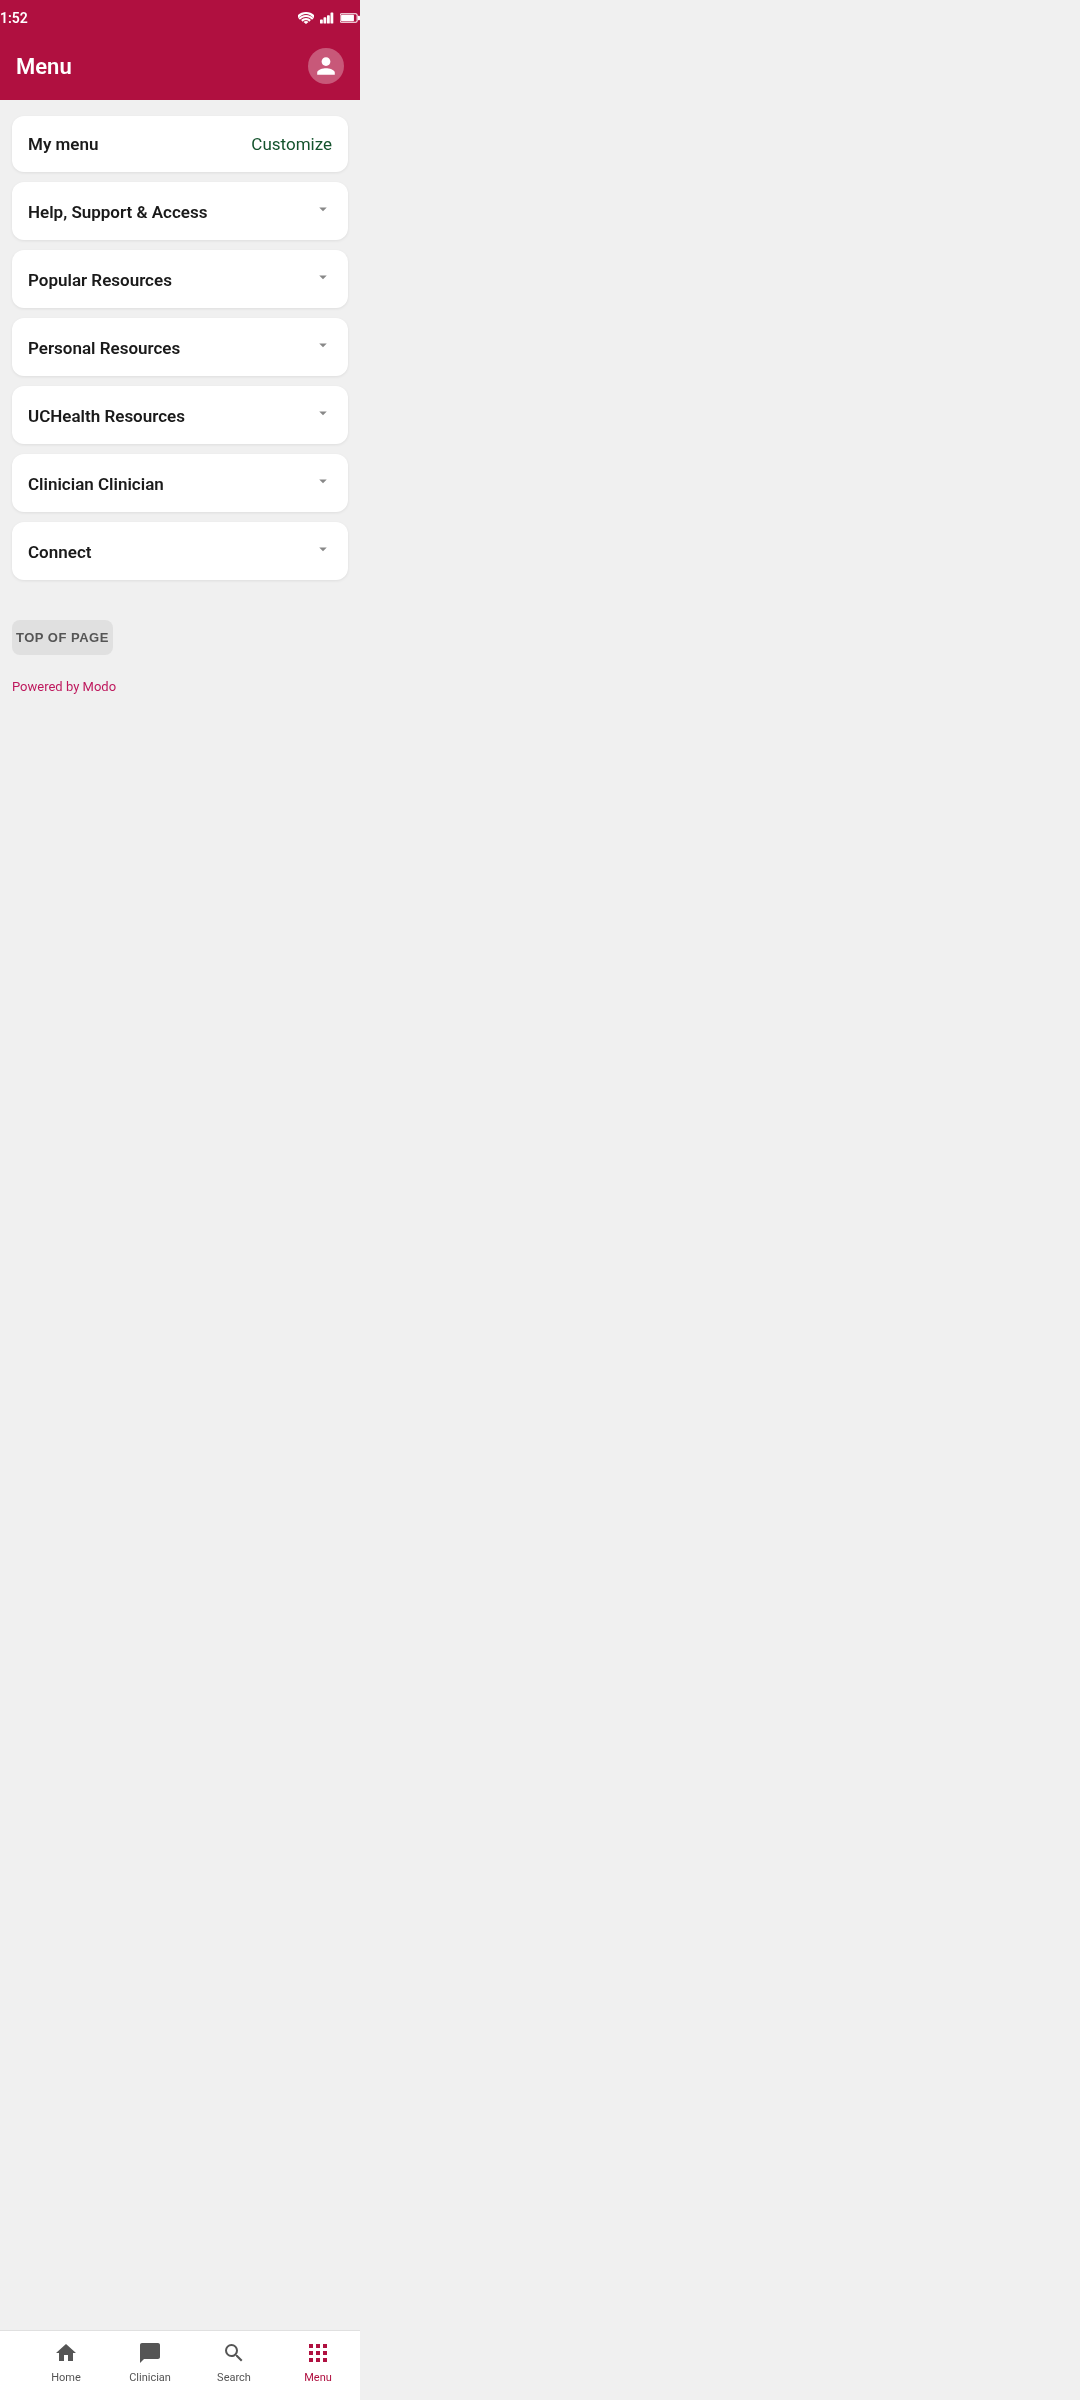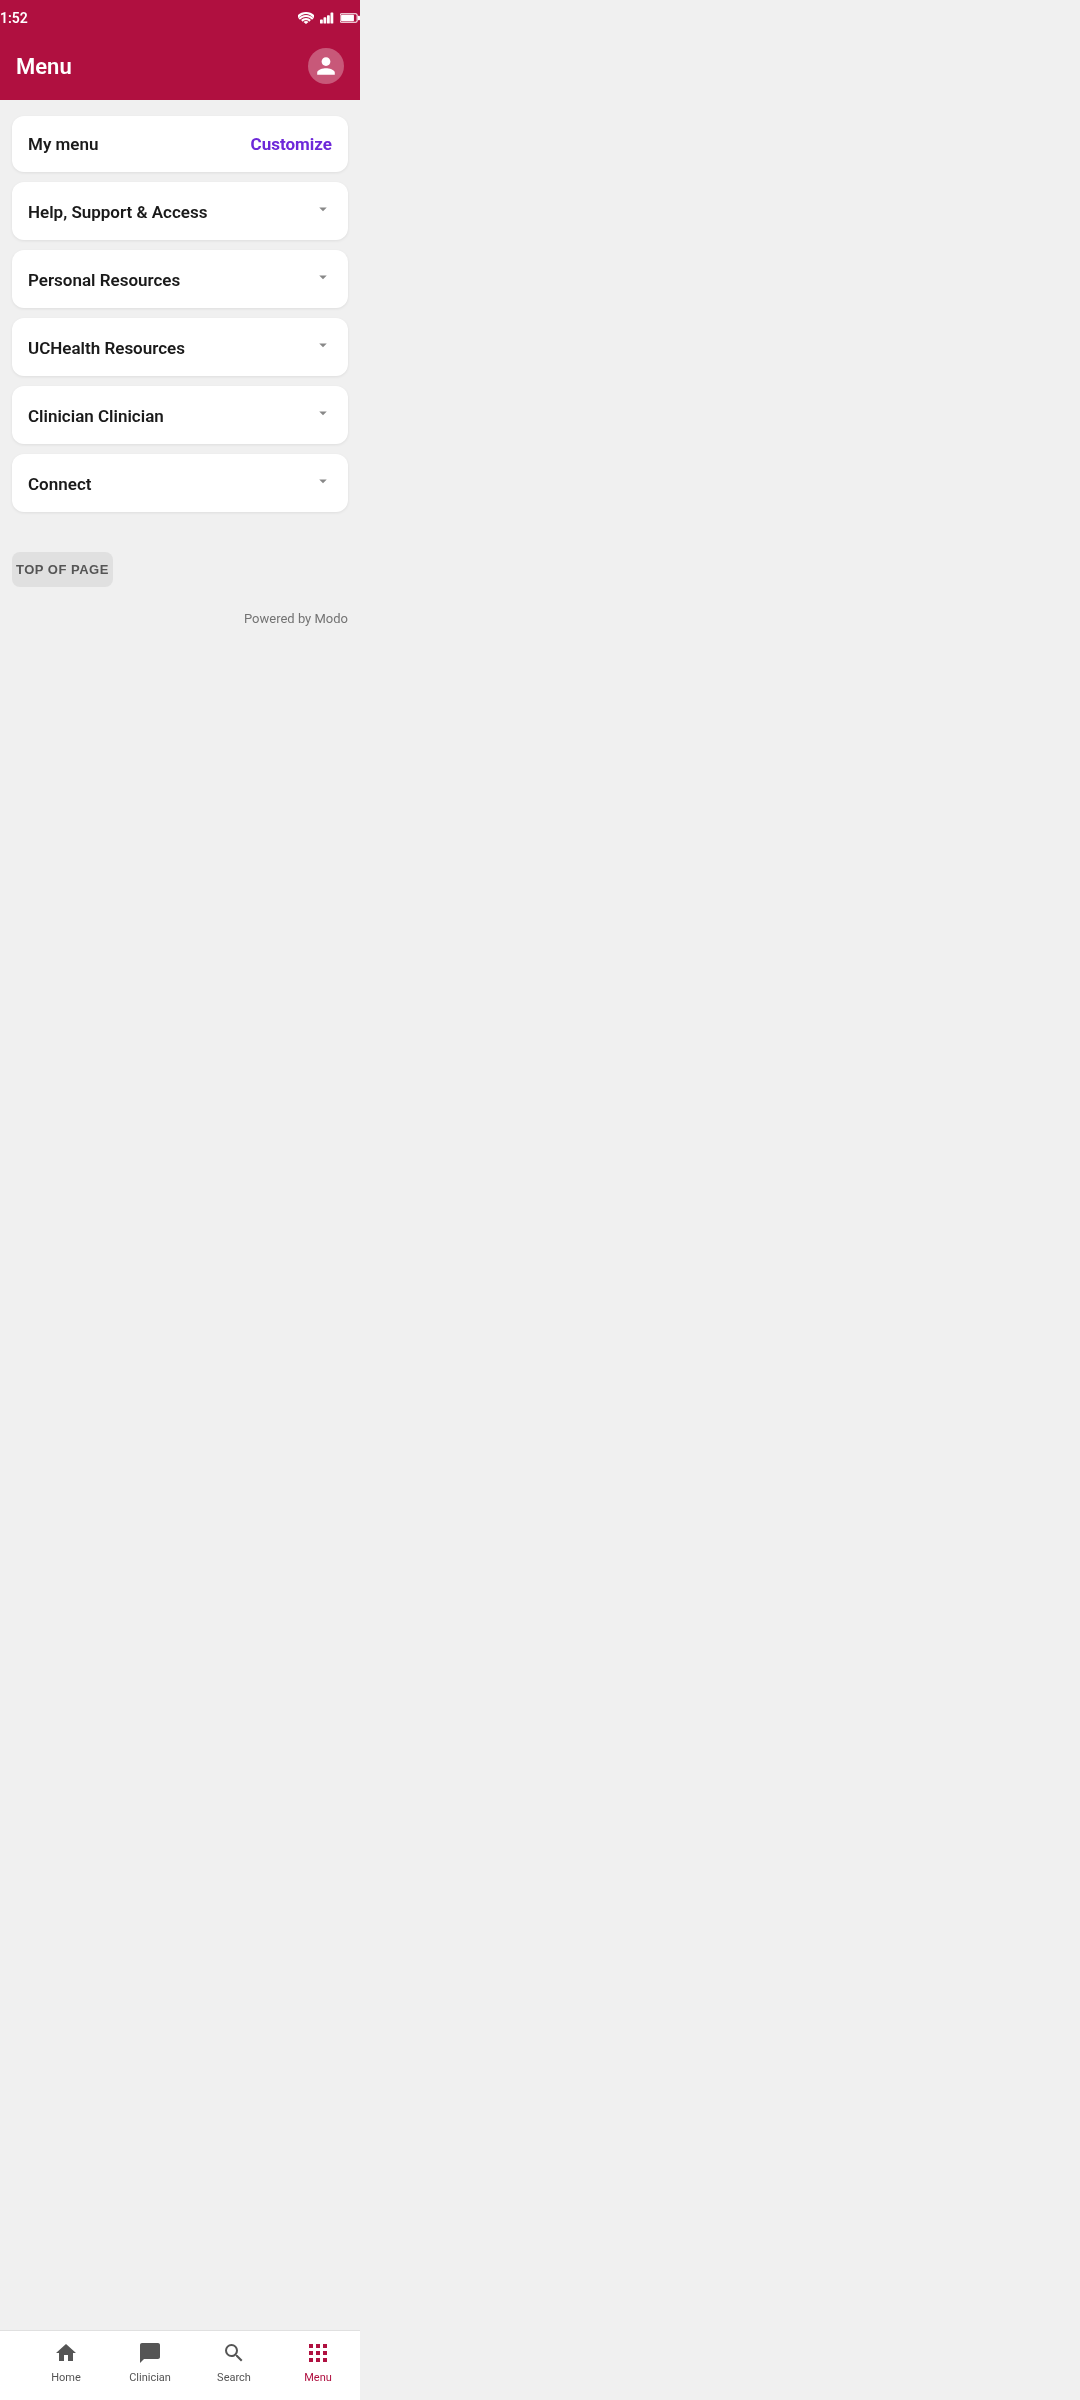--- a/index.html
+++ b/index.html
@@ -101,23 +101,23 @@
       color: #1a1a1a;
     }
 
     .menu-card-right {
       display: flex;
       align-items: center;
       gap: 8px;
     }
 
     .customize-label {
-      color: #6d28d9;
+      color: #14532d;
       font-size: 17px;
-      font-weight: 700;
+      font-weight: 400;
     }
 
     .chevron-icon {
       color: #888;
       font-size: 18px;
     }
 
     
     .top-of-page-section {
       padding: 24px 12px 8px 12px;
@@ -132,23 +132,22 @@
       font-weight: 600;
       color: #555;
       cursor: pointer;
       letter-spacing: 0.5px;
       text-transform: uppercase;
     }
 
     
     .powered-by {
       padding: 16px 12px 80px 12px;
-      color: #737373;
+      color: #be185d;
       font-size: 13px;
-      text-align: right;
     }
 
     
     .bottom-nav {
       position: fixed;
       bottom: 0;
       left: 0;
       width: 360px;
       background-color: white;
       display: flex;
@@ -243,20 +242,30 @@
     <span class="menu-card-title">Help, Support &amp; Access</span>
     <div class="menu-card-right">
       <span class="chevron-icon">
         <svg width="18" height="18" viewBox="0 0 24 24" fill="#888">
           <path d="M7 10l5 5 5-5z"></path>
         </svg>
       </span>
     </div>
   </div>
 
+  <div class="menu-card">
+    <span class="menu-card-title">Popular Resources</span>
+    <div class="menu-card-right">
+      <span class="chevron-icon">
+        <svg width="18" height="18" viewBox="0 0 24 24" fill="#888">
+          <path d="M7 10l5 5 5-5z"></path>
+        </svg>
+      </span>
+    </div>
+  </div>
 
   <div class="menu-card">
     <span class="menu-card-title">Personal Resources</span>
     <div class="menu-card-right">
       <span class="chevron-icon">
         <svg width="18" height="18" viewBox="0 0 24 24" fill="#888">
           <path d="M7 10l5 5 5-5z"></path>
         </svg>
       </span>
     </div>

